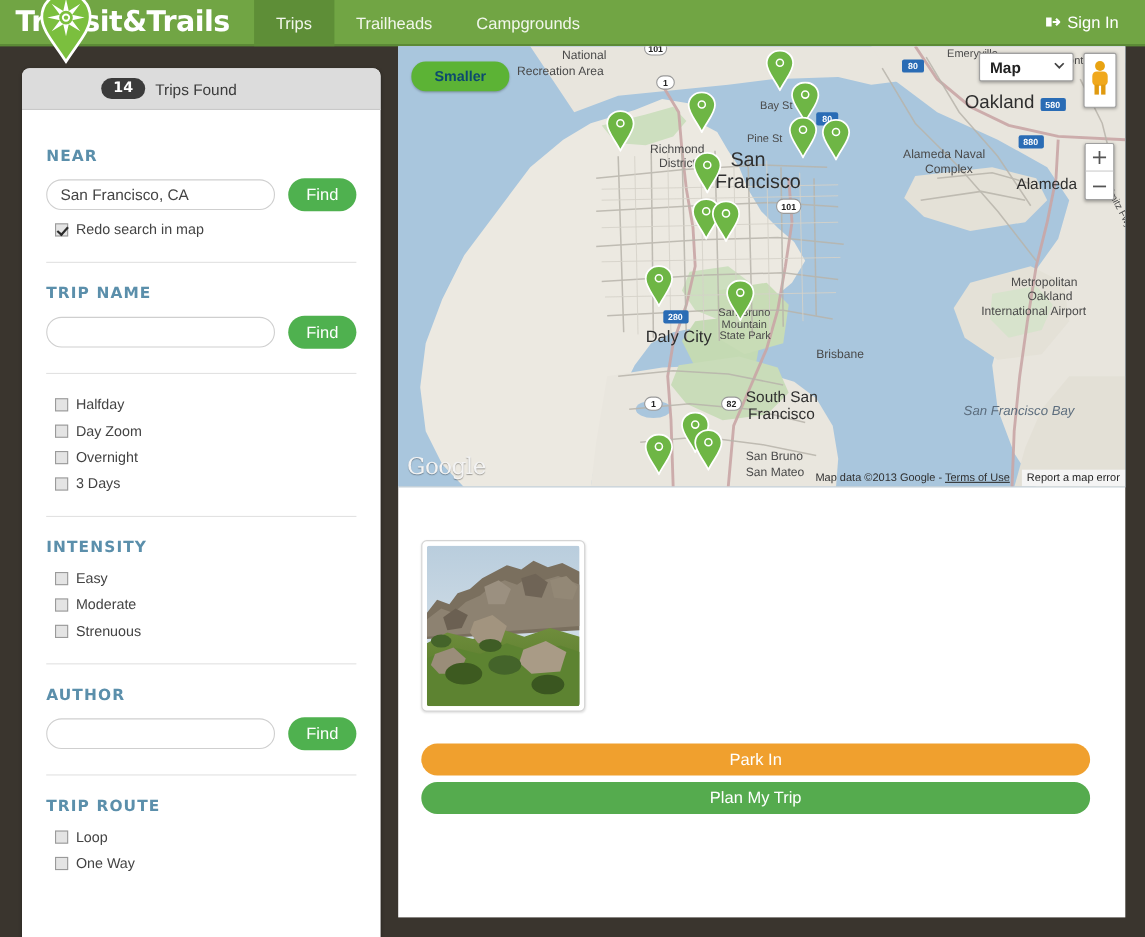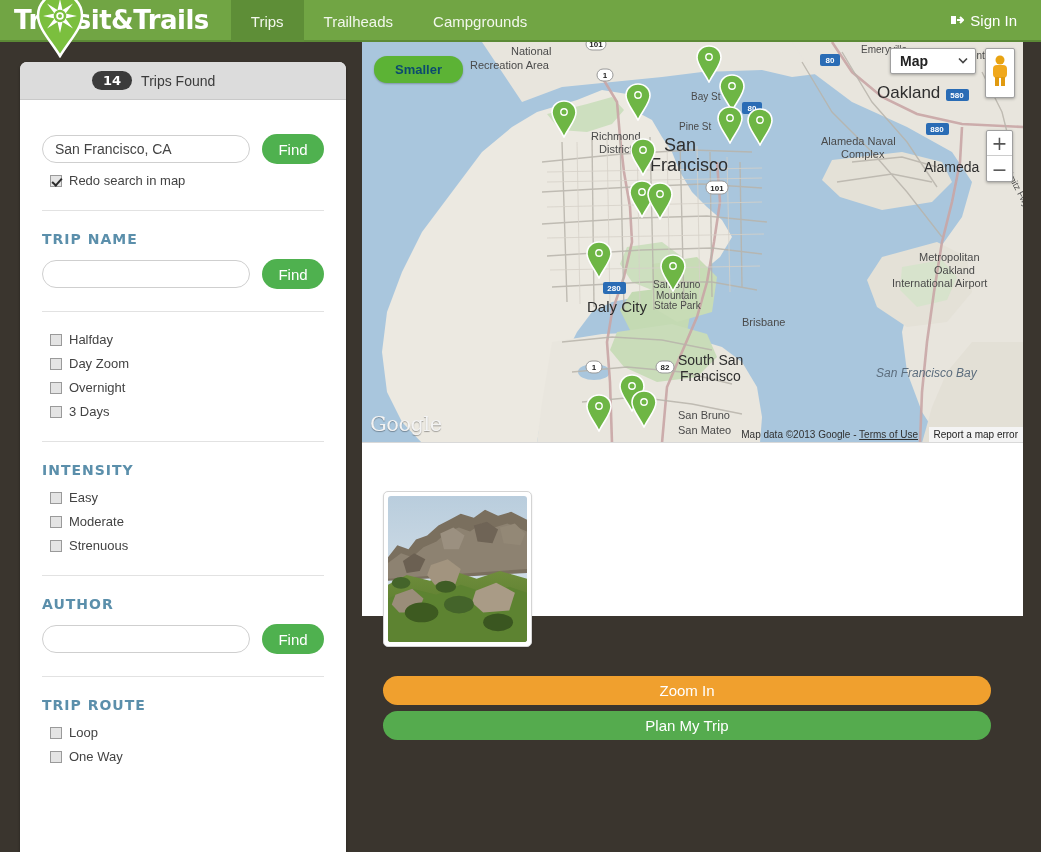--- a/index.html
+++ b/index.html
@@ -108,21 +108,21 @@
     width: 4px; height: 8px;
     border: solid #2b2b2b; border-width: 0 2px 2px 0;
     transform: rotate(42deg);
   }
   #redo-row { margin: 9px 0 0 8px; }
   .divider { border-top: 1px solid #e2e2e2; margin: 22px 0 20px 0; }
 
   
   #main {
     position: absolute; left: 362px; top: 42px;
-    width: 661px; height: 574px;
+    width: 661px; height: 792px;
     background: #ffffff;
   }
   #map {
     position: absolute; left: 0; top: 0;
     width: 661px; height: 401px;
     overflow: hidden;
     background: #a5bfd7;
     border-bottom: 1px solid #d9d9d9;
   }
   #map-canvas { position: absolute; inset: 0; }
@@ -230,20 +230,21 @@
 </div>
 
 <div id="sidebar">
   <div id="sidebar-header">
     <span id="count-badge">14</span>
     <span id="count-label">Trips Found</span>
   </div>
 
   <div id="sidebar-body">
 
+    <div class="section-title">NEAR</div>
     <div class="field-row">
       <input class="text-input" type="text" value="San Francisco, CA" style="">
       <button class="find-btn">Find</button>
     </div>
     <div class="check-row" id="redo-row">
       <span class="cbox checked"></span>
       <span>Redo search in map</span>
     </div>
     <div class="divider"></div>
 
@@ -590,15 +591,15 @@
 
         <ellipse cx="36" cy="118" rx="18" ry="10" fill="#3d5a20"></ellipse>
         <ellipse cx="76" cy="110" rx="16" ry="9" fill="#44642a"></ellipse>
         <ellipse cx="118" cy="128" rx="16" ry="9" fill="#3a5620"></ellipse>
         <ellipse cx="14" cy="88" rx="10" ry="6" fill="#44642a"></ellipse>
         <ellipse cx="62" cy="92" rx="11" ry="6" fill="#3f5d25"></ellipse>
       </svg>
     </div>
   </div>
 
-  <button class="action-btn" id="zoomin-btn">Zoom In</button>
+  <button class="action-btn" id="zoomin-btn">Park In</button>
   <button class="action-btn" id="plantrip-btn">Plan My Trip</button>
 </div>
 
 </body></html>

